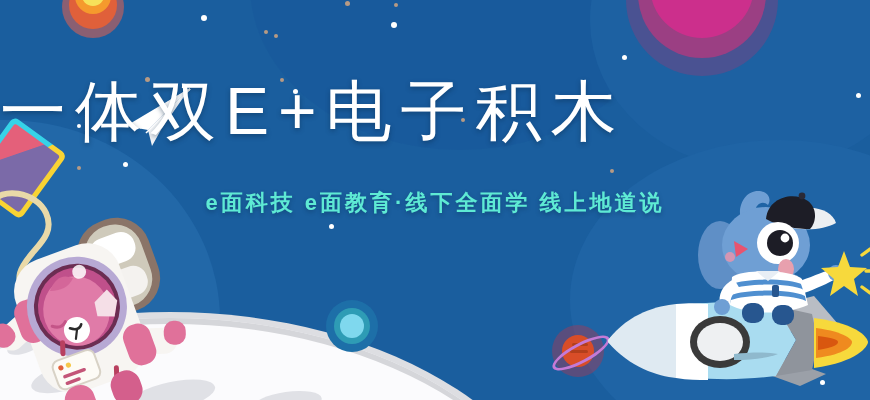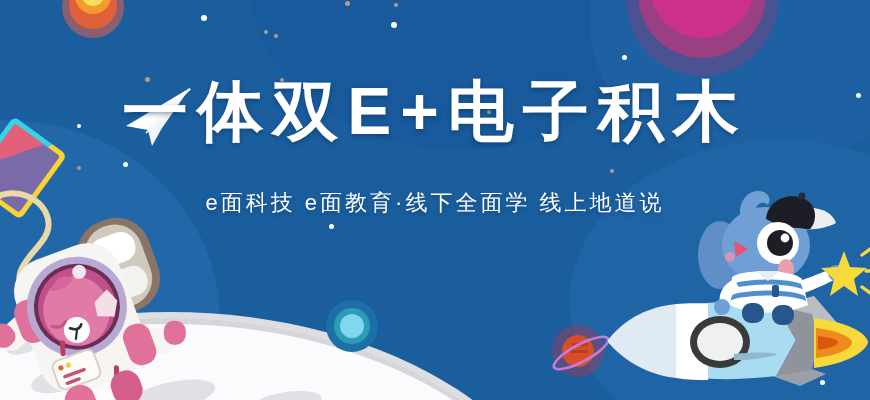--- a/index.html
+++ b/index.html
@@ -196,39 +196,38 @@
   .rocket { position: absolute; left: 600px; top: 290px; }
   .elephant { position: absolute; left: 690px; top: 185px; }
   .paper-plane { position: absolute; left: 122px; top: 86px; }
 
   
   .title {
     position: absolute;
     left: 0;
     right: 0;
     top: 78px;
-    text-align: center;
     color: #ffffff;
     font-size: 66px;
     line-height: 1;
-    font-weight: 700;
+    font-weight: 400;
     letter-spacing: 9px;
     text-shadow: 0 2px 5px rgba(8,40,72,.45);
     white-space: nowrap;
   }
   .subtitle {
     position: absolute;
     left: 0;
     right: 0;
     top: 192px;
     text-align: center;
-    color: #ffffff;
+    color: #5eead4;
     font-size: 22px;
     line-height: 1;
-    font-weight: 400;
+    font-weight: 700;
     letter-spacing: 3px;
     text-shadow: 0 2px 4px rgba(8,40,72,.4);
     white-space: nowrap;
   }
 </style>
 </head>
 <body>
 
 <div id="banner">
 

